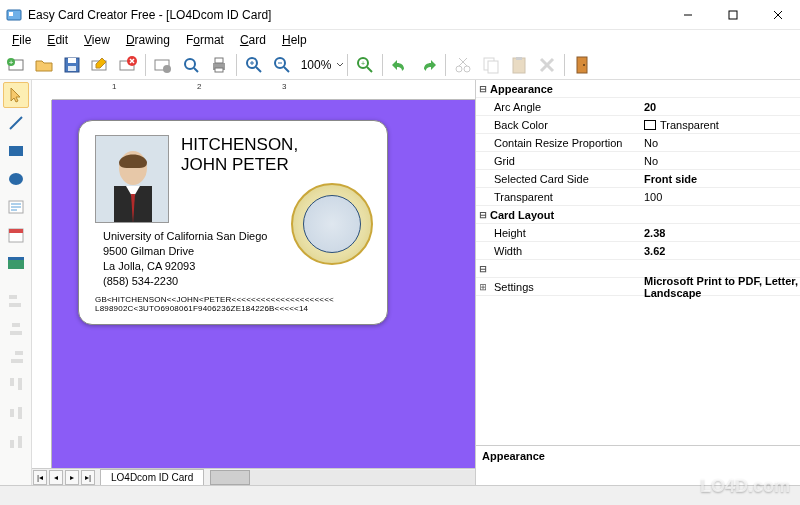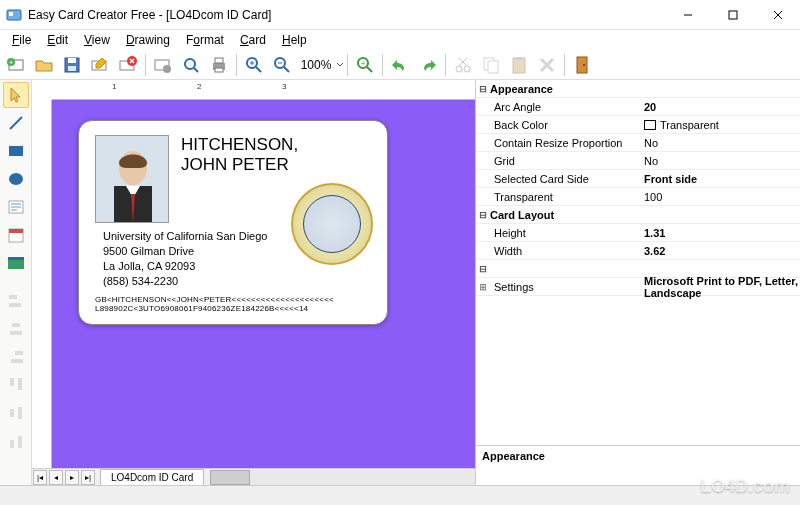--- a/index.html
+++ b/index.html
@@ -402,21 +402,21 @@
           <span class="k">Transparent</span>
           <span class="v norm">100</span>
         </div>
       <div class="pg-row cat">
           <span class="expander">⊟</span>
           <span class="k">Card Layout</span>
         </div>
       <div class="pg-row">
           <span class="expander"></span>
           <span class="k">Height</span>
-          <span class="v">1.31</span>
+          <span class="v">2.38</span>
         </div>
       <div class="pg-row">
           <span class="expander"></span>
           <span class="k">Width</span>
           <span class="v">3.62</span>
         </div>
       <div class="pg-row cat">
           <span class="expander">⊟</span>
         </div>
       <div class="pg-row">

